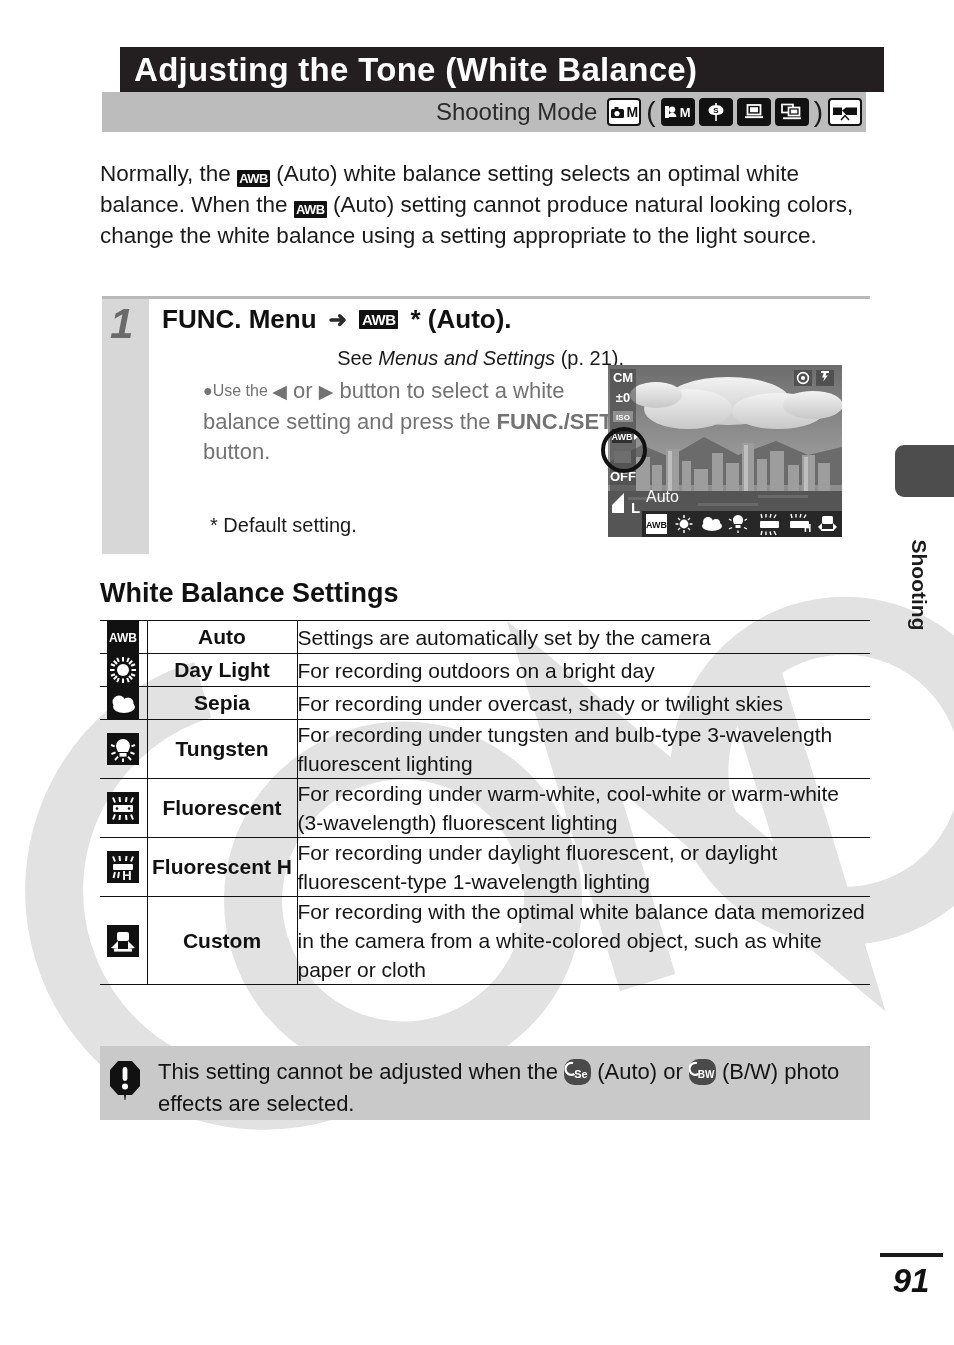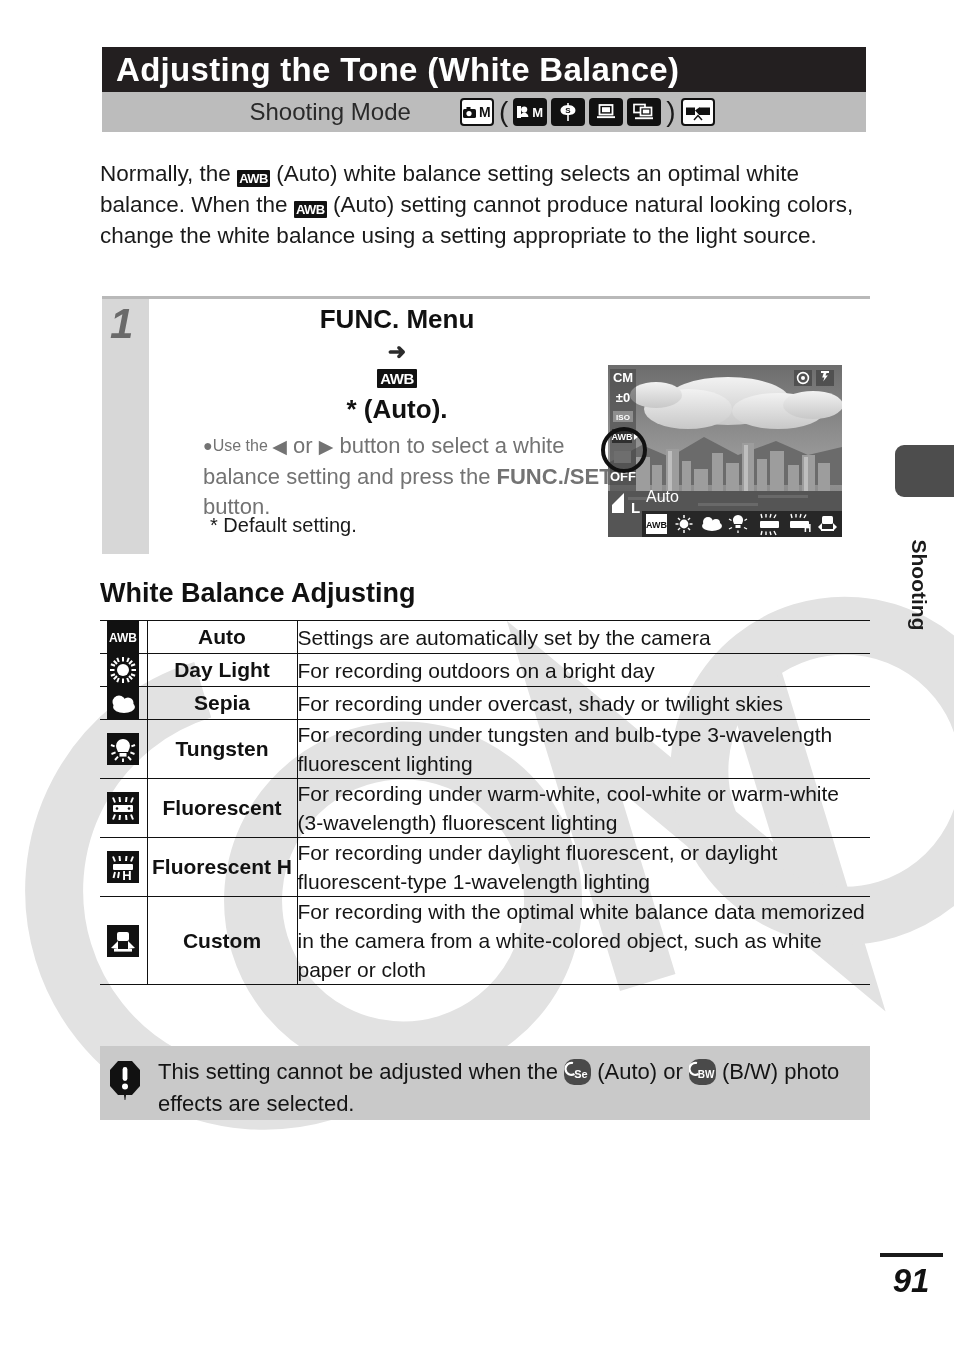--- a/index.html
+++ b/index.html
@@ -24,40 +24,39 @@
     width: 1000px; height: 820px;
     pointer-events: none;
     z-index: 0;
   }
   #watermark svg { width: 100%; height: 100%; }
 
   .layer { position: relative; z-index: 2; }
 
   
   .title-bar {
-    position: absolute; left: 102px; top: 47px;
+    position: absolute; left: 120px; top: 47px;
     width: 764px; height: 45px;
     background: #231f20;
     display: flex; align-items: center;
   }
   .title-bar .t {
     color: #fff;
     font-size: 33px;
     font-weight: bold;
     letter-spacing: .3px;
     padding-left: 14px;
     white-space: nowrap;
   }
   .mode-bar {
     position: absolute; left: 102px; top: 92px;
     width: 764px; height: 40px;
     background: #bcbcbc;
-    display: flex; align-items: center; justify-content: center;
+    display: flex; align-items: center; justify-content: flex-end;
     padding-right: 4px;
-    gap: 39px;
   }
   .mode-label {
     font-size: 24px; color: #2a2a2a;
     margin-right: 10px;
   }
   .mode-icons { display: flex; align-items: center; gap: 4px; }
   .paren { font-size: 28px; color: #1a1a1a; line-height: 1; padding: 0 1px; }
 
   .ic {
     display: inline-flex; align-items: center; justify-content: center;
@@ -106,23 +105,22 @@
     background: #d7d7d7;
   }
   .step-num {
     position: absolute; left: 8px; top: 4px;
     font-size: 42px; font-weight: bold; font-style: italic;
     color: #6a6a6a;
   }
   .step-body { position: absolute; left: 60px; top: 8px; width: 470px; }
   .step-head {
     font-size: 26px; font-weight: bold; color: #111;
-    display: flex; align-items: center; gap: 6px;
+    display: flex; align-items: center; gap: 12px;
     white-space: nowrap;
-    flex-direction: column;
   }
   .arrow-gl { font-size: 22px; color: #2b2b2b; line-height: 1; }
   .awb-head {
     background: #111; color: #fff; font-size: 15px; font-weight: bold;
     padding: 2px 3px 1px 3px; letter-spacing: -.5px; border-radius: 1px;
     line-height: 1.05;
   }
   .see-line {
     text-align: right; font-size: 20px; color: #1a1a1a;
     margin-top: 12px; padding-right: 8px;
@@ -346,20 +344,23 @@
     <div class="step-num">1</div>
 
     <div class="step-body">
       <div class="step-head">
         <span>FUNC. Menu</span>
         <span class="arrow-gl">➜</span>
         <span class="awb-head">AWB</span>
         <span>* (Auto).</span>
       </div>
 
+      <div class="see-line">
+        <span>See </span><i>Menus and Settings</i><span> (p. 21).</span>
+      </div>
 
       <div class="bullet-para">
         <span class="bullet-dot">●Use the </span><span class="tri">◀</span><span> or </span><span class="tri">▶</span><span> button to select a white balance setting and press the </span><b>FUNC./SET</b><span> button.</span>
       </div>
     </div>
 
     <div class="default-note">*  Default setting.</div>
   </div>
 
   <div class="lcd layer">
@@ -511,21 +512,21 @@
           <rect x="214" y="151" width="11" height="8" rx="1.5"></rect>
           <path d="M210 162 L214 158 L214 166 z"></path>
           <path d="M229 162 L225 158 L225 166 z"></path>
           <rect x="213" y="164" width="13" height="2"></rect>
         </g>
       </g>
     </svg>
   </div>
   <div class="lcd-ring layer"></div>
 
-  <div class="sec-head layer">White Balance Adjusting</div>
+  <div class="sec-head layer">White Balance Settings</div>
 
   <table class="wb layer">
     <tbody>
       <tr>
         <td class="c-icon">
           <span class="tbl-ic">
             <svg width="32" height="32" viewBox="0 0 32 32">
                 <text x="16" y="21" font-family="Liberation Sans, sans-serif" font-size="12" font-weight="bold" fill="#fff" text-anchor="middle">AWB</text>
               </svg>
           </span>

